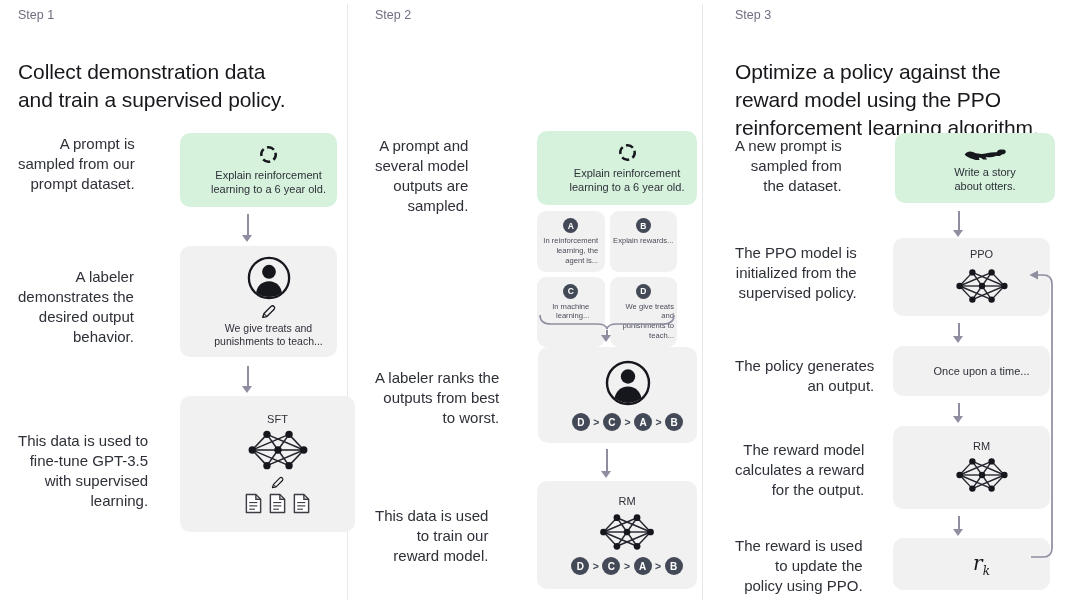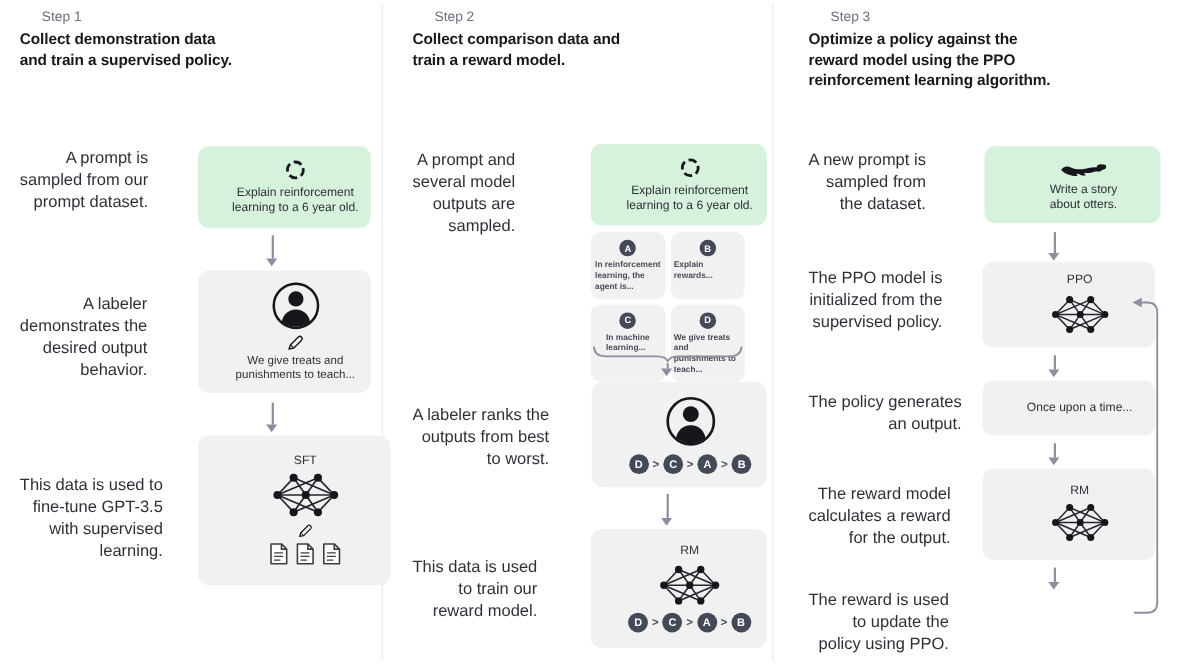--- a/index.html
+++ b/index.html
@@ -1,37 +1,37 @@
 <!DOCTYPE html>
 <html><head>
 <meta charset="utf-8">
 <style>
   html,body{margin:0;padding:0;background:#ffffff;}
   .canvas{position:relative;width:1080px;height:606px;background:#ffffff;overflow:hidden;
           font-family:"Liberation Sans","DejaVu Sans",sans-serif;color:#2e3038;}
   .divider{position:absolute;top:4px;height:596px;width:1px;background:#e8e8ea;}
-  .step-label{position:absolute;font-size:12.5px;color:#6e6e80;margin-left:20px;}
-  .heading{position:absolute;font-size:14px;line-height:1.33;font-weight:700;color:#17181c;
-           white-space:pre-line;letter-spacing:-0.1px;}
+  .step-label{position:absolute;font-size:12.5px;color:#6e6e80;}
+  .heading{position:absolute;font-size:21px;line-height:1.33;font-weight:400;color:#17181c;
+           white-space:pre-line;letter-spacing:-0.1px;margin-top:32px;}
   .caption{position:absolute;font-size:15px;line-height:1.34;color:#2e3038;white-space:pre-line;text-align:right;}
   .box{position:absolute;border-radius:10px;display:flex;flex-direction:column;
        align-items:center;justify-content:center;text-align:center;padding-left:20px;}
   .green{background:#d6f2dd;}
   .gray{background:#f1f1f2;}
   .box-text{font-size:11px;line-height:1.3;color:#2e3038;white-space:pre-line;}
   .box-text.small{font-size:10.5px;line-height:1.28;}
   .model-label{font-size:11px;color:#2e3038;}
   .arrow{position:absolute;width:2px;background:#8e8ea0;}
   .arrow::after{content:"";position:absolute;left:-4.6px;bottom:-7px;
     border-left:5.6px solid transparent;border-right:5.6px solid transparent;
     border-top:7px solid #8e8ea0;}
   .cards{position:absolute;display:grid;grid-template-columns:1fr 1fr;gap:5px;}
   .card{background:#f1f1f2;border-radius:9px;padding:7px 3px 6px;display:flex;
         flex-direction:column;align-items:center;gap:3px;}
-  .card-text{font-size:7.6px;line-height:1.3;color:#4b4d59;white-space:pre-line;text-align:left;font-weight:bold;}
+  .card-text{font-size:7.6px;line-height:1.3;color:#4b4d59;white-space:pre-line;text-align:right;}
   .badge{background:#434957;color:#ffffff;border-radius:50%;display:flex;align-items:center;
          justify-content:center;font-weight:700;}
   .badge-sm{width:15px;height:15px;font-size:8.5px;}
   .badge-md{width:18px;height:18px;font-size:10px;}
   .ranking{display:flex;align-items:center;gap:3.5px;font-size:10.5px;font-weight:700;color:#434957;}
   .docs-row{display:flex;gap:5px;}
   .rk{font-family:"DejaVu Serif","Liberation Serif",serif;font-style:italic;font-size:20px;color:#17181c;}
   .rk sub{font-size:12px;font-style:italic;}
   .overlay{position:absolute;left:0;top:0;pointer-events:none;}
 </style>
@@ -152,22 +152,20 @@
       <svg width="19" height="23">
           <use href="#doc"></use>
         </svg>
       <svg width="19" height="23">
           <use href="#doc"></use>
         </svg>
     </div>
   </div>
 
   <div class="step-label" style="left:375px;top:8px">Step 2</div>
-  <div class="heading" style="left:375px;top:26px;width:320px">Collect comparison data and
-train a reward model.</div>
   <div class="caption" style="left:375px;top:136px">A prompt and
 several model
 outputs are
 sampled.</div>
   <div class="caption" style="left:375px;top:368px">A labeler ranks the
 outputs from best
 to worst.</div>
   <div class="caption" style="left:375px;top:506px">This data is used
 to train our
 reward model.</div>
@@ -288,19 +286,22 @@
 
   <div class="box gray" style="left:893px;top:426px;width:137px;height:83px;gap:3px">
     <div class="model-label">RM</div>
     <svg width="56" height="40">
         <use href="#net"></use>
       </svg>
   </div>
 
   <div class="arrow" style="left:958px;top:516px;height:13px"></div>
 
+  <div class="box gray" style="left:893px;top:538px;width:137px;height:52px">
+    <span class="rk"><span>r</span><sub>k</sub></span>
+  </div>
 
   <svg class="overlay" width="1080" height="606">
     <path d="M1031 557 H1043 Q1052 557 1052 548 V284 Q1052 275 1043 275 H1038" fill="none" stroke="#8e8ea0" stroke-width="1.7"></path>
     <polygon points="1038,270.6 1029.5,275 1038,279.4" fill="#8e8ea0"></polygon>
   </svg>
 
 </div>
 
 </body></html>

